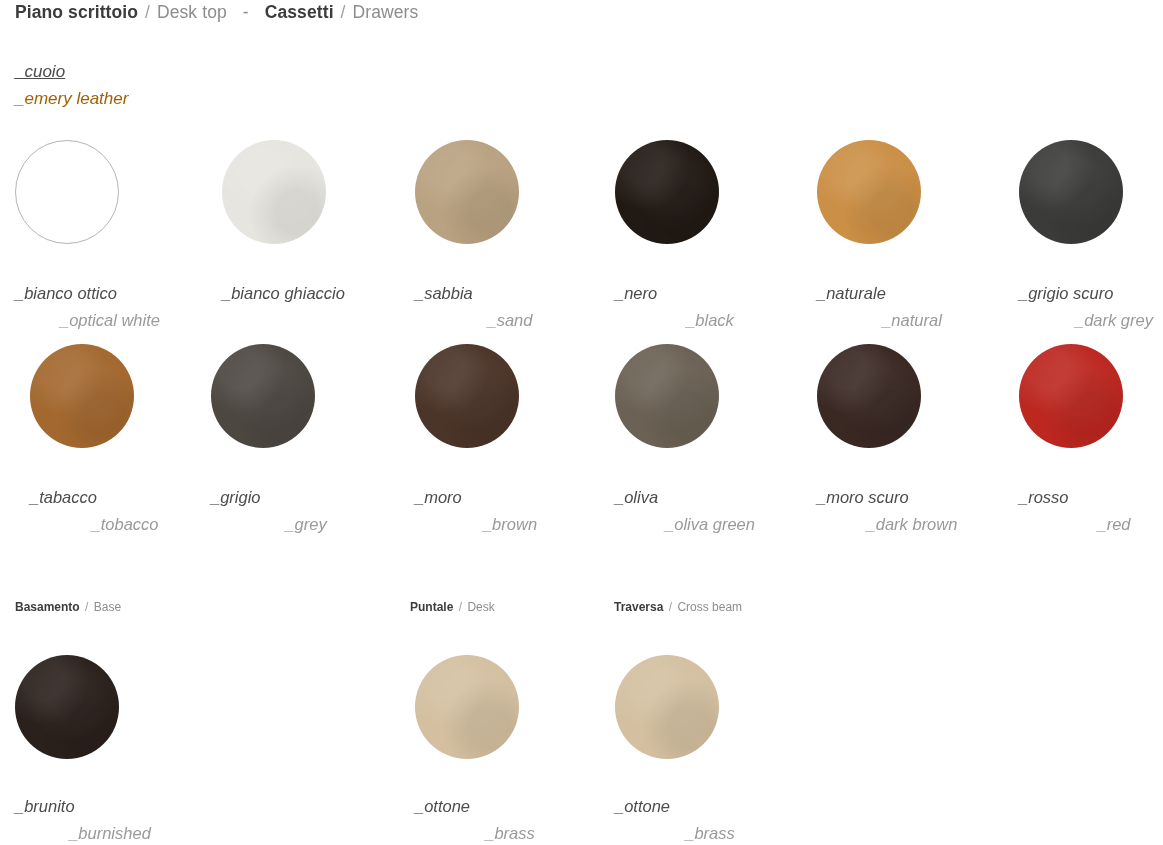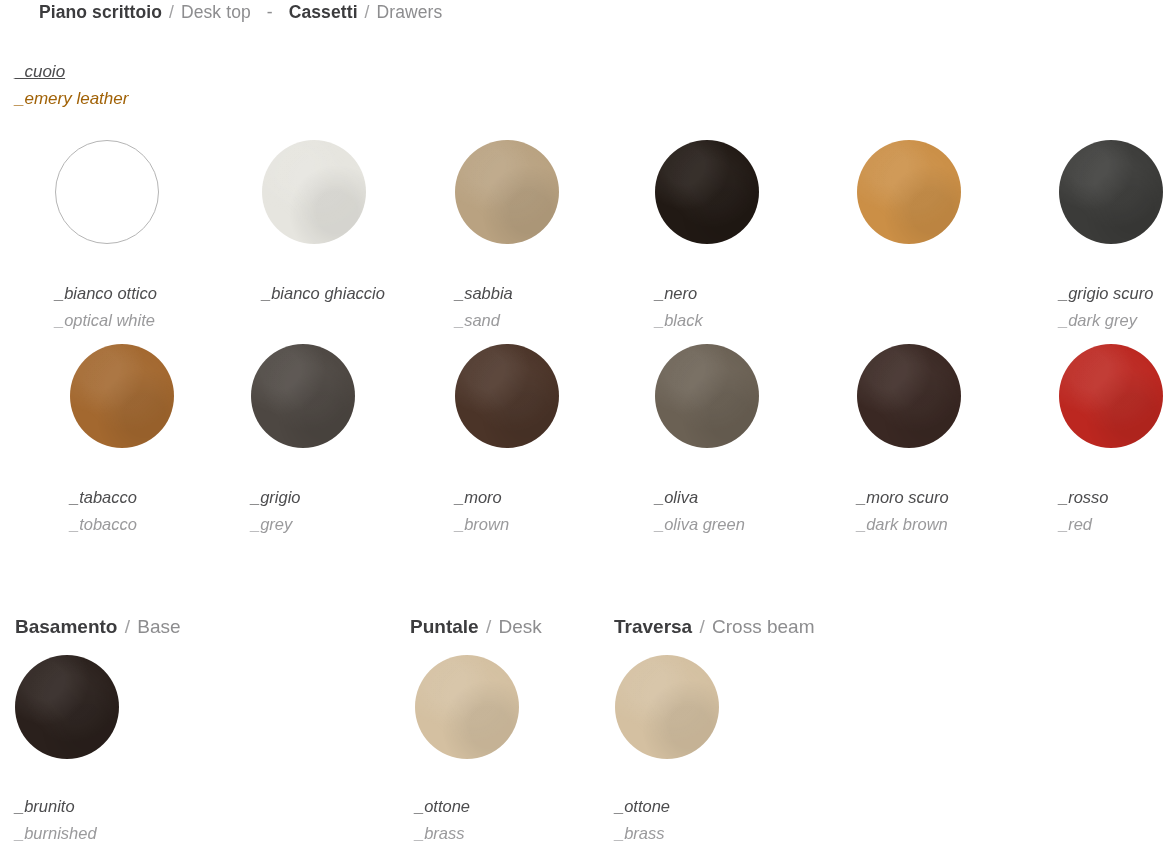--- a/index.html
+++ b/index.html
@@ -17,21 +17,20 @@
   }
 
   
   .breadcrumb {
     position: absolute;
     left: 15px;
     top: 2px;
     font-size: 17.5px;
     letter-spacing: 0.1px;
     white-space: nowrap;
-    margin-left: 24px;
   }
   .crumb-strong {
     font-weight: bold;
     color: #3c3c3e;
   }
   .crumb-light {
     font-weight: normal;
     color: #8d8d8f;
   }
   .crumb-sep {
@@ -62,21 +61,20 @@
     position: absolute;
     left: 0;
     right: 0;
   }
   .grid-row1 { top: 140px; }
   .grid-row2 { top: 344px; }
 
   .swatch-cell {
     position: absolute;
     width: 190px;
-    margin-left: 40px;
   }
 
   .swatch {
     width: 104px;
     height: 104px;
     border-radius: 50%;
     position: relative;
     background-repeat: no-repeat;
   }
   
@@ -99,28 +97,28 @@
   .swatch.outlined::after { display: none; }
 
   .swatch-label {
     margin-top: 36px;
     font-style: italic;
     font-size: 16.5px;
     line-height: 27px;
     white-space: nowrap;
   }
   .label-it { color: #4c4c4e; display: block; }
-  .label-en { color: #9a9a9c; display: block; }
+  .label-en { color: #9a9a9c; display: block; text-align: center; }
 
   
   .section-head {
     position: absolute;
-    font-size: 19px;
+    font-size: 12px;
     white-space: nowrap;
-    top: 616px;
+    top: 600px;
   }
   .section-it {
     font-weight: bold;
     color: #3c3c3e;
   }
   .section-en {
     font-weight: normal;
     color: #8d8d8f;
   }
   .section-slash {
@@ -177,20 +175,24 @@
   </div>
   <div class="swatch-cell" style="left:615px">
     <div class="swatch" style="background-color:#211914"></div>
     <div class="swatch-label">
       <span class="label-it">_nero</span>
       <span class="label-en">_black</span>
     </div>
   </div>
   <div class="swatch-cell" style="left:817px">
     <div class="swatch" style="background-color:#cb8f46"></div>
+    <div class="swatch-label">
+      <span class="label-it">_naturale</span>
+      <span class="label-en">_natural</span>
+    </div>
   </div>
   <div class="swatch-cell" style="left:1019px">
     <div class="swatch" style="background-color:#3b3b39"></div>
     <div class="swatch-label">
       <span class="label-it">_grigio scuro</span>
       <span class="label-en">_dark grey</span>
     </div>
   </div>
 </div>
 

